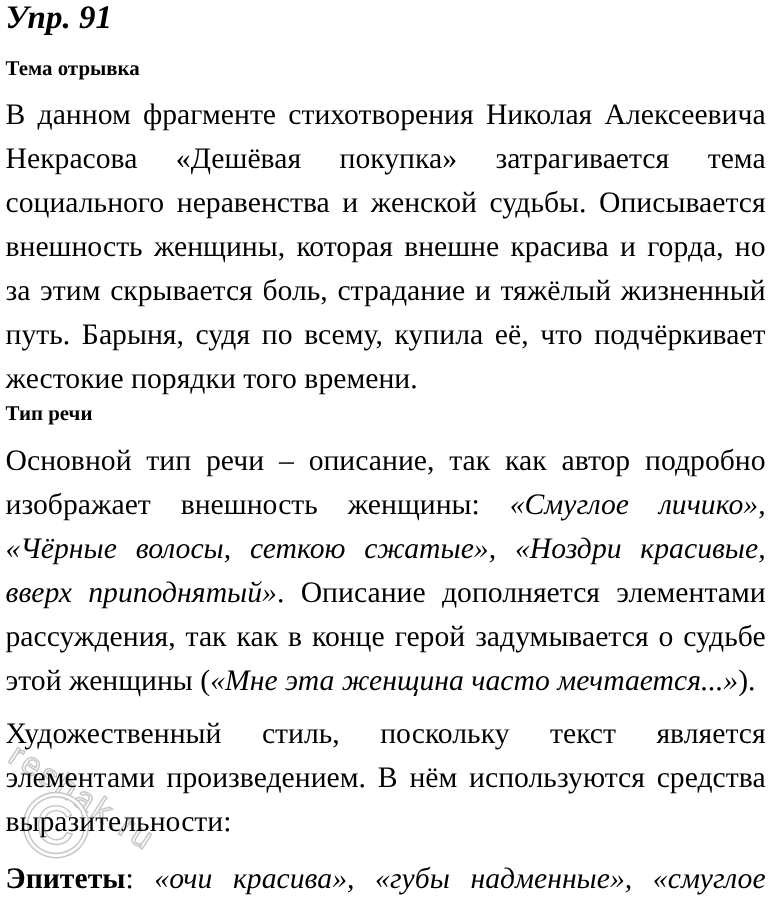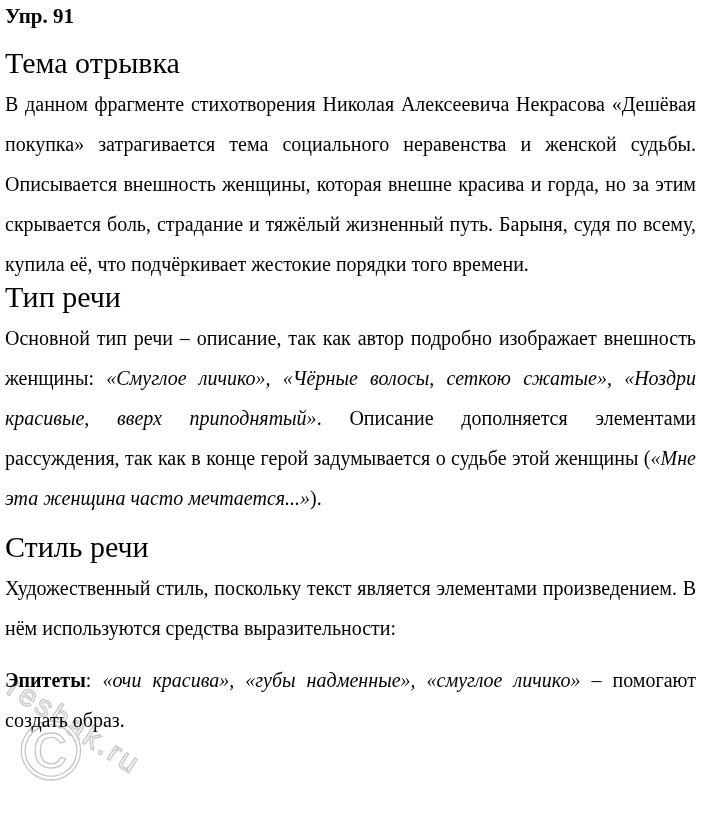--- a/index.html
+++ b/index.html
@@ -18,40 +18,41 @@
   }
   .content {
     position: relative;
     z-index: 1;
     padding: 2px 5px 0 5px;
   }
   .header-row {
     display: flex;
     justify-content: space-between;
     align-items: baseline;
-    font-size: 21px;
+    font-size: 30px;
     line-height: 28px;
+    font-style: italic;
   }
   .exercise {
     font-weight: bold;
   }
   .copyright {
     font-weight: normal;
   }
   h2.section-heading {
-    font-size: 30px;
+    font-size: 19px;
     line-height: 26px;
-    font-weight: normal;
+    font-weight: bold;
     margin: 0;
   }
   .sec-1 h2.section-heading { margin-top: 20px; }
   .sec-2 h2.section-heading { }
   .sec-3 h2.section-heading { margin-top: 16px; }
   p.body-text {
-    font-size: 20px;
+    font-size: 27px;
     line-height: 40px;
     text-align: justify;
     text-align-last: left;
     margin: 8px 0 0 0;
   }
   .sec-3 p.body-text + p.body-text { margin-top: 12px; }
   .seg-n { font-style: normal; font-weight: normal; }
   .seg-i { font-style: italic; }
   .seg-b { font-weight: bold; margin-top: 10px; }
   .watermark {
@@ -105,19 +106,18 @@
       <h2 class="section-heading">Тема отрывка</h2>
       <p class="body-text"><span class="seg-n">В данном фрагменте стихотворения Николая Алексеевича Некрасова «Дешёвая покупка» затрагивается тема социального неравенства и женской судьбы. Описывается внешность женщины, которая внешне красива и горда, но за этим скрывается боль, страдание и тяжёлый жизненный путь. Барыня, судя по всему, купила её, что подчёркивает жестокие порядки того времени.</span></p>
     </section>
 
     <section class="sec-2">
       <h2 class="section-heading">Тип речи</h2>
       <p class="body-text"><span class="seg-n">Основной тип речи – описание, так как автор подробно изображает внешность женщины: </span><span class="seg-i">«Смуглое личико», «Чёрные волосы, сеткою сжатые», «Ноздри красивые, вверх приподнятый»</span><span class="seg-n">. Описание дополняется элементами рассуждения, так как в конце герой задумывается о судьбе этой женщины (</span><span class="seg-i">«Мне эта женщина часто мечтается...»</span><span class="seg-n">).</span></p>
     </section>
 
     <section class="sec-3">
-      <h2 class="section-heading">Стиль речи</h2>
       <p class="body-text"><span class="seg-n">Художественный стиль, поскольку текст является элементами произведением. В нём используются средства выразительности:</span></p>
       <p class="body-text"><span class="seg-b">Эпитеты</span><span class="seg-n">: </span><span class="seg-i">«очи красива», «губы надменные», «смуглое личико»</span><span class="seg-n"> – помогают создать образ.</span></p>
     </section>
 
   </div>
 </div>
 
 </body></html>

